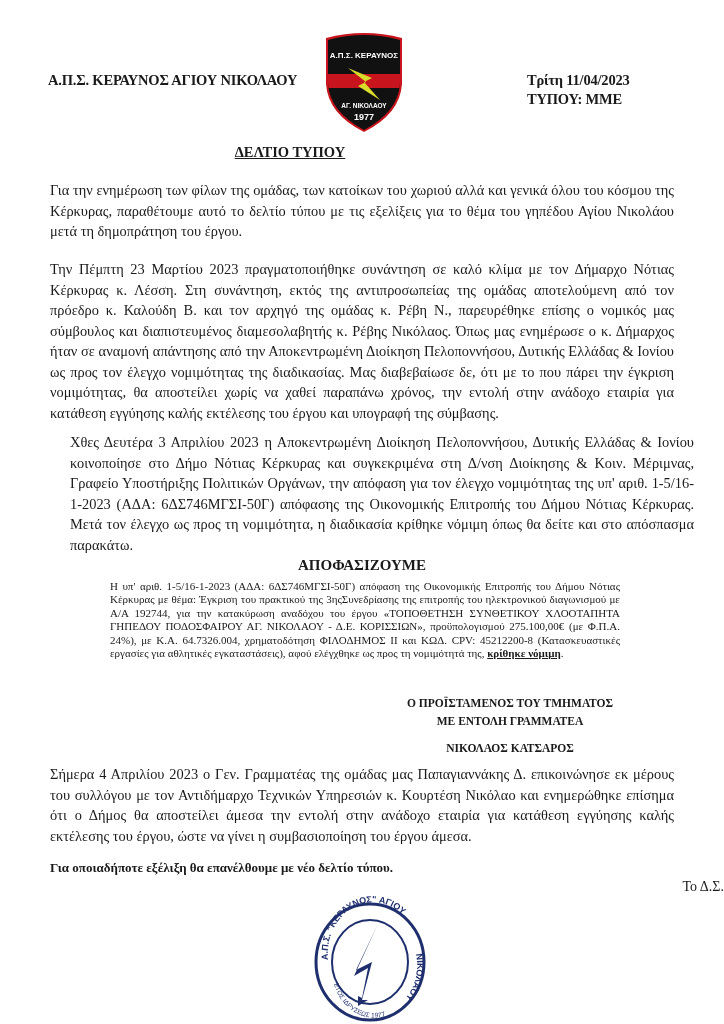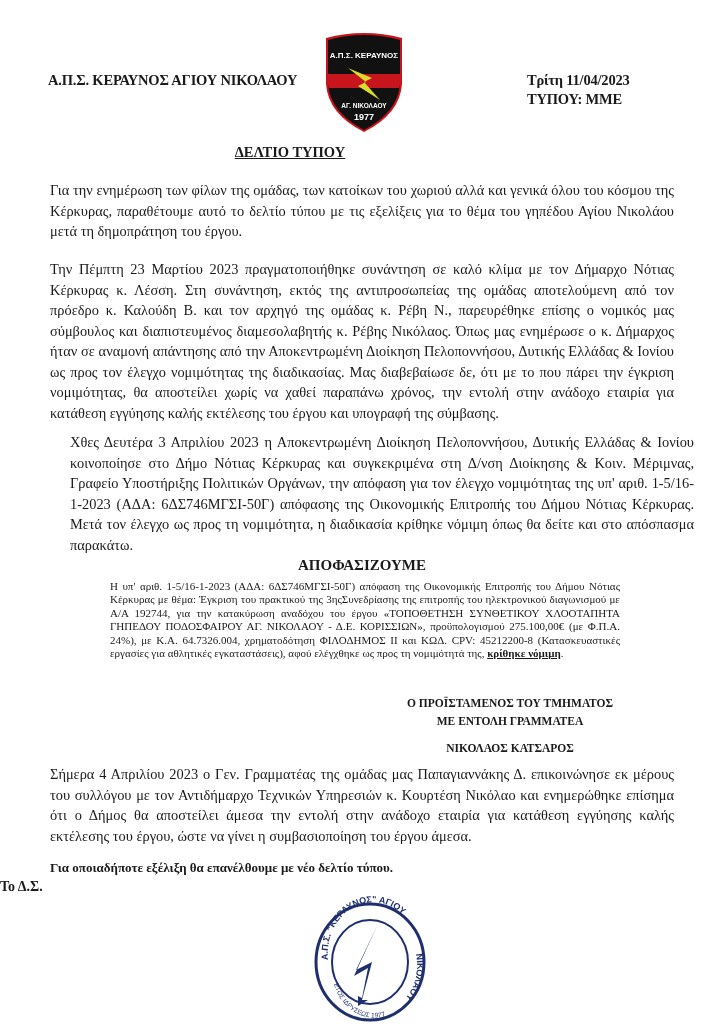--- a/index.html
+++ b/index.html
@@ -19,21 +19,21 @@
   #p3 { top:432px;margin-left:20px; }
   #decision-heading { left:0; width:724px; top:557px; text-align:center; font-weight:bold; font-size:15px; }
   #excerpt { position:absolute; left:110px; width:510px; top:580px; font-size:11px; line-height:13.4px; text-align:justify; }
   #excerpt u { font-weight:bold; }
   .sig { position:absolute; left:400px; width:220px; text-align:center; font-weight:bold; font-size:11.5px; }
   #sig1 { top:683px;margin-top:32px; }
   #sig2 { top:697px; }
   #sig3 { top:742px; }
   #p4 { top:764px; }
   #closing { left:50px; top:860px; font-weight:bold; font-size:13px; }
-  #board { left:0; width:724px; top:879px; text-align:left; font-weight:bold; font-size:14px; }
+  #board { left:0; width:724px; top:879px; text-align:right; font-weight:normal; font-size:14px; }
   #stamp { left:300px; top:896px; width:140px; height:128px; }
 </style>
 </head>
 <body>
 
 <div class="abs hdr" id="org">Α.Π.Σ. ΚΕΡΑΥΝΟΣ ΑΓΙΟΥ ΝΙΚΟΛΑΟΥ</div>
 
 <svg class="abs" id="crest" viewBox="0 0 84 100">
   <defs>
     <clipPath id="shieldclip">

